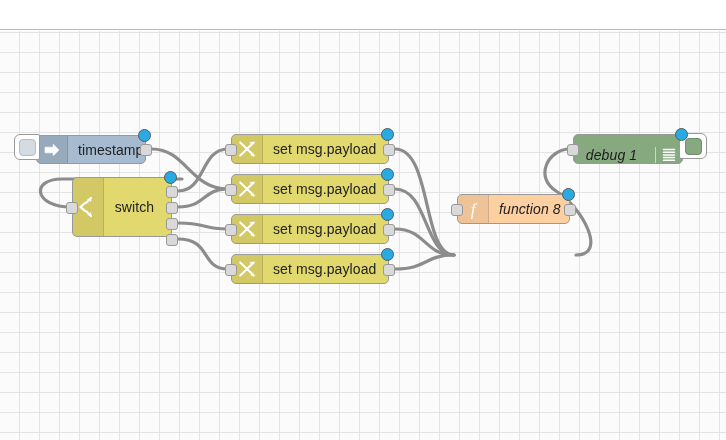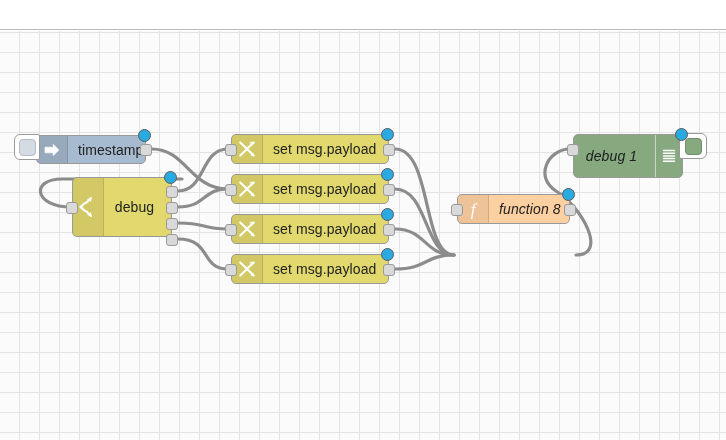--- a/index.html
+++ b/index.html
@@ -187,21 +187,21 @@
     </div>
 
     <div class="node" style="left:72px; top:146px; width:100px; height:60px; background:#e2d96e;">
       <div class="node-icon-box" style="background:rgba(0,0,0,0.07);">
         <svg class="gl" width="22" height="24" viewBox="0 0 22 24">
           <path d="M14 3 L9.5 7.5 M9.5 7.5 C6 8.5 6 10.6 3.4 12 C6 13.4 6 15.5 9.5 16.5 M9.5 16.5 L14 21" fill="none" stroke="#ffffff" stroke-width="2.1" stroke-linecap="round" stroke-linejoin="round"></path>
           <path d="M14.2 2.2 L14.2 6.8 L10 4.6 Z" fill="#ffffff"></path>
           <path d="M14.2 21.8 L14.2 17.2 L10 19.4 Z" fill="#ffffff"></path>
         </svg>
       </div>
-      <div class="node-label center">debug</div>
+      <div class="node-label center">switch</div>
       <div class="port in" style="top:24px;"></div>
       <div class="port out" style="top:8px;"></div>
       <div class="port out" style="top:24px;"></div>
       <div class="port out" style="top:40px;"></div>
       <div class="port out" style="top:56px;"></div>
       <div class="status-dot" style="left:91px; top:-7px;"></div>
     </div>
 
     <div class="node" style="left:231px; top:103px; width:158px; height:30px; background:#e2d96e;">
       <div class="node-icon-box" style="background:rgba(0,0,0,0.07);">
@@ -264,21 +264,21 @@
         <svg class="gl" width="18" height="20" viewBox="0 0 18 20">
           <text x="9" y="15.5" font-family="'Liberation Serif', serif" font-size="17" font-style="italic" fill="#ffffff" text-anchor="middle">f</text>
         </svg>
       </div>
       <div class="node-label italic">function 8</div>
       <div class="port in" style="top:9px;"></div>
       <div class="port out" style="top:9px;"></div>
       <div class="status-dot" style="left:104px; top:-7px;"></div>
     </div>
 
-    <div class="node" style="left:573px; top:103px; width:110px; height:44px; background:#87a980;">
+    <div class="node" style="left:573px; top:103px; width:110px; height:30px; background:#87a980;align-items:flex-end;">
       <div class="node-label italic center" style="color:#1c1c1c;">debug 1</div>
       <div class="debug-lines">
         <svg class="gl" width="16" height="16" viewBox="0 0 16 16">
           <g stroke="#ffffff" stroke-width="1.5" stroke-linecap="round">
             <line x1="2.5" y1="2.5" x2="13.5" y2="2.5"></line>
             <line x1="2.5" y1="5.2" x2="13.5" y2="5.2"></line>
             <line x1="2.5" y1="7.9" x2="13.5" y2="7.9"></line>
             <line x1="2.5" y1="10.6" x2="13.5" y2="10.6"></line>
             <line x1="2.5" y1="13.3" x2="13.5" y2="13.3"></line>
           </g>

